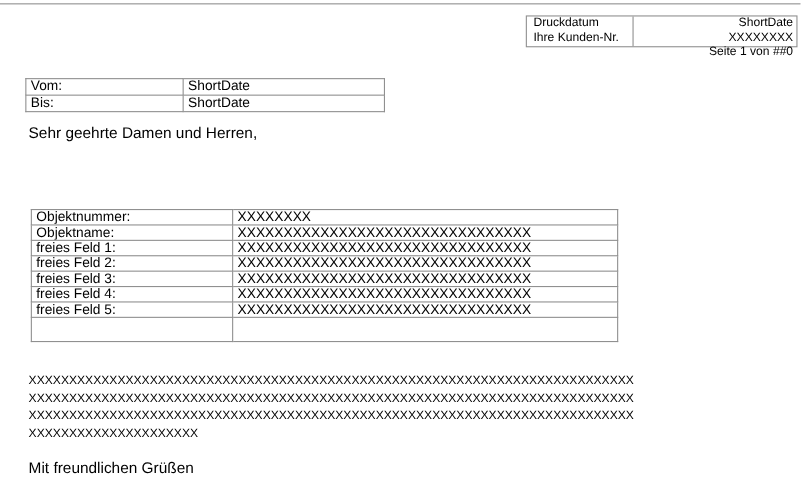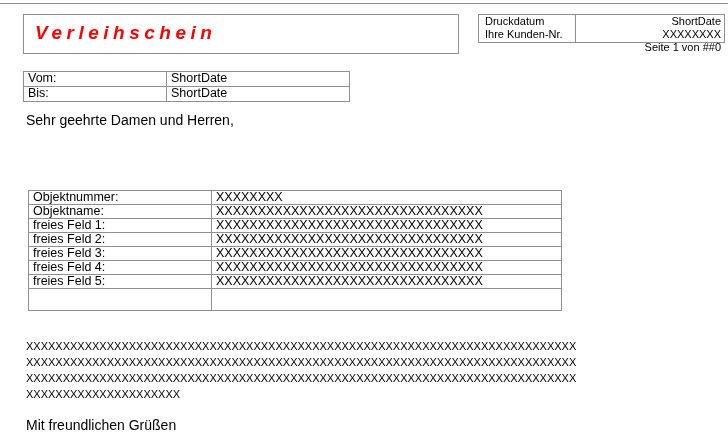--- a/index.html
+++ b/index.html
@@ -53,23 +53,20 @@
     font-size:11px; line-height:16px; white-space:nowrap;
   }
 </style>
 </head>
 <body>
 
 <div class="page">
 
   <div class="topline"></div>
 
-  <div class="title-box">
-    <div class="doc-title">Verleihschein</div>
-  </div>
 
   <div class="meta-box">
     <div class="meta-labels">
       <div class="meta-line">Druckdatum</div>
       <div class="meta-line">Ihre Kunden-Nr.</div>
     </div>
     <div class="meta-values">
       <div class="meta-line">ShortDate</div>
       <div class="meta-line">XXXXXXXX</div>
       <div class="meta-line">Seite 1 von ##0</div>

